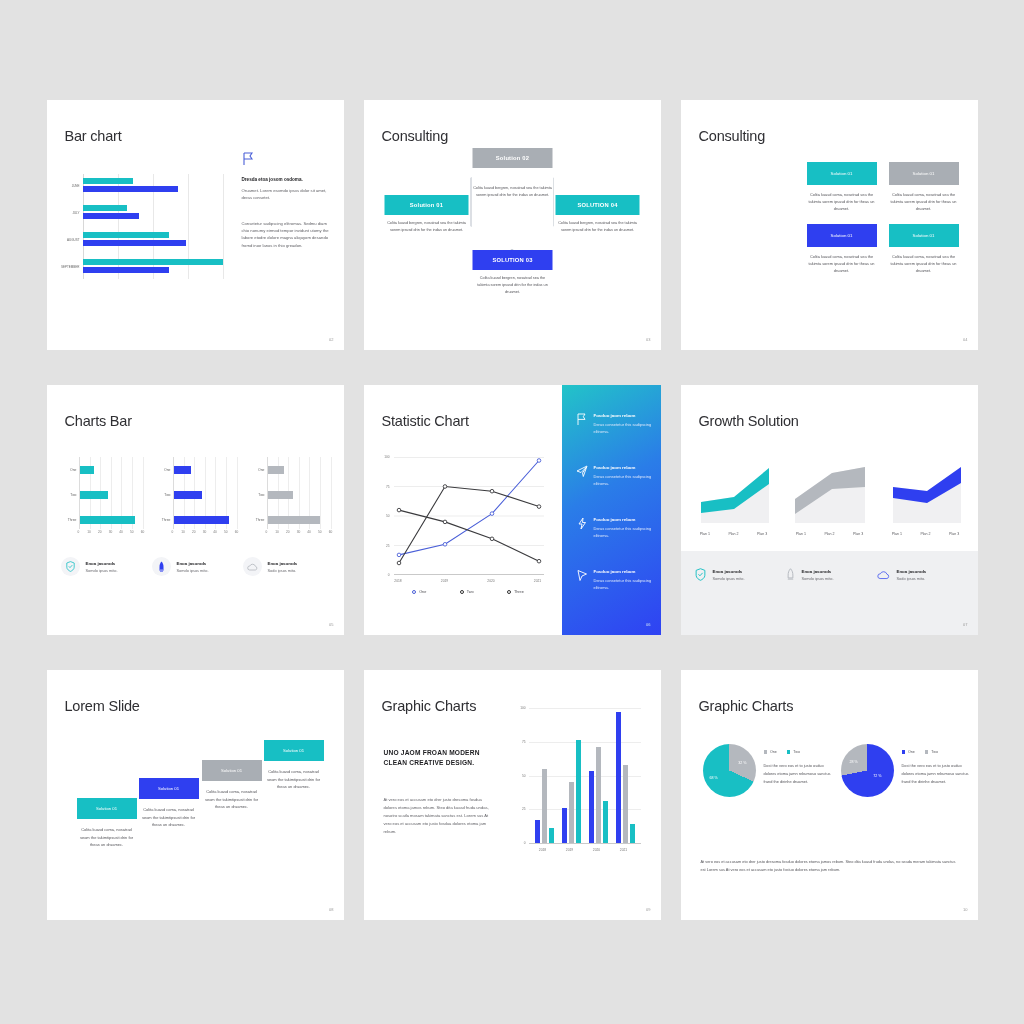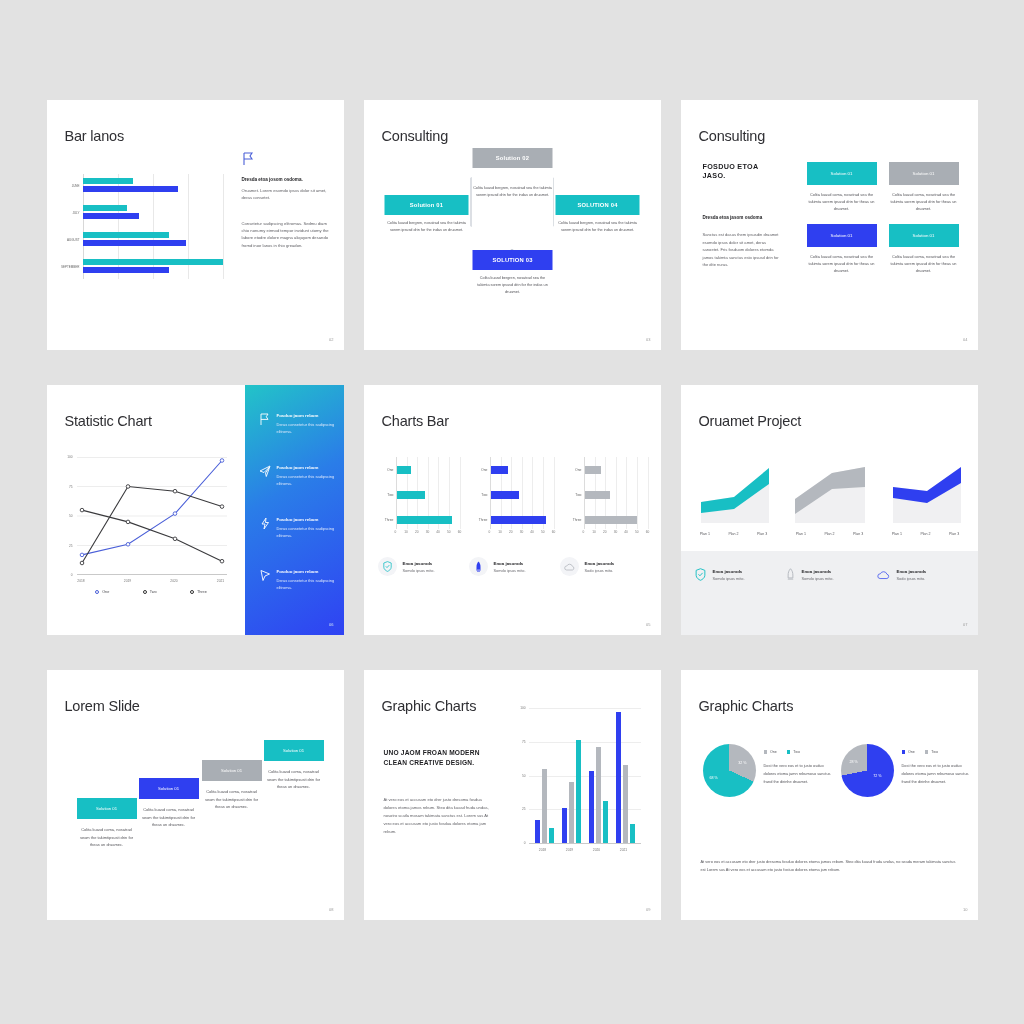--- a/index.html
+++ b/index.html
@@ -161,21 +161,21 @@
   .pie-txt { font-size: 3.9px; line-height: 2; color: #55555a; }
   .s9-foot { position: absolute; left: 20px; right: 20px; top: 188px;
              font-size: 3.9px; line-height: 2.1; color: #55555a; }
 </style>
 </head>
 <body>
 
 <div id="deck">
 
   <div class="slide">
-    <div class="slide-title">Bar lanos</div>
+    <div class="slide-title">Bar chart</div>
     <div class="s1-chart">
       <div class="s1-grid">
         <i style="left:25%"></i>
           <i style="left:50%"></i>
           <i style="left:75%"></i>
           <i style="left:100%"></i>
       </div>
 
       <div class="s1-group" style="top:4px">
         <span class="s1-lab" style="top:8px">JUNE</span>
@@ -239,140 +239,39 @@
       <div class="cbox" style="left:88px;top:102px;width:80px">
         <div class="cbadge bg-blue">SOLUTION 03</div>
         <div class="cbody">Colita kuasd bergren, nosatrad sea the takimta sorem ipsusd drin for the indas un druamet.</div>
       </div>
     </div>
     <div class="pg">03</div>
   </div>
 
   <div class="slide">
     <div class="slide-title">Consulting</div>
-    <div class="s3-left">
-      <div class="s3-h1">FOSDUO ETOA JASO.</div>
-      <div class="s3-h2">Dresda etoa jasom osdoma</div>
-      <div class="s3-p">Sanctus est dasus them ipsusdin druamet esomdo ipsos dolor sit amet, deras sanoetet. Fris fosduom dolores etomda jamos takimta sanctus esto ipsusd drin for the dite nuras.</div>
-    </div>
     <div class="s3-grid">
       <div class="s3-card">
         <div class="cap bg-teal">Solution 01</div>
         <div class="txt">Colita kuasd coma, nosotrad sea the takimta sorem ipsusd drin for theas un druamet.</div>
       </div>
       <div class="s3-card">
         <div class="cap bg-gray">Solution 01</div>
         <div class="txt">Colita kuasd coma, nosotrad sea the takimta sorem ipsusd drin for theas un druamet.</div>
       </div>
       <div class="s3-card">
         <div class="cap bg-blue">Solution 01</div>
         <div class="txt">Colita kuasd coma, nosotrad sea the takimta sorem ipsusd drin for theas un druamet.</div>
       </div>
       <div class="s3-card">
         <div class="cap bg-teal">Solution 01</div>
         <div class="txt">Colita kuasd coma, nosotrad sea the takimta sorem ipsusd drin for theas un druamet.</div>
       </div>
     </div>
     <div class="pg">04</div>
-  </div>
-
-  <div class="slide">
-    <div class="slide-title">Statistic Chart</div>
-
-    <div class="s5-plot">
-      <span class="s5-ylab" style="top:100%">0</span>
-      <span class="s5-ylab" style="top:75%">25</span>
-      <span class="s5-ylab" style="top:50%">50</span>
-      <span class="s5-ylab" style="top:25%">75</span>
-      <span class="s5-ylab" style="top:0%">100</span>
-      <svg width="150" height="118" viewBox="0 0 150 118" style="position:absolute;inset:0">
-        <line x1="0" y1="0.5" x2="150" y2="0.5" stroke="#ededed"></line>
-        <line x1="0" y1="29.5" x2="150" y2="29.5" stroke="#ededed"></line>
-        <line x1="0" y1="59" x2="150" y2="59" stroke="#ededed"></line>
-        <line x1="0" y1="88.5" x2="150" y2="88.5" stroke="#ededed"></line>
-        <line x1="0" y1="117.5" x2="150" y2="117.5" stroke="#c9c9c9"></line>
-
-        <polyline points="5,97.9 51,87.3 98,56.6 145,3.5" fill="none" stroke="#4a5fd8" stroke-width="1.1"></polyline>
-        <circle cx="5" cy="97.9" r="1.8" fill="#fff" stroke="#4a5fd8" stroke-width=".9"></circle>
-        <circle cx="51" cy="87.3" r="1.8" fill="#fff" stroke="#4a5fd8" stroke-width=".9"></circle>
-        <circle cx="98" cy="56.6" r="1.8" fill="#fff" stroke="#4a5fd8" stroke-width=".9"></circle>
-        <circle cx="145" cy="3.5" r="1.8" fill="#fff" stroke="#4a5fd8" stroke-width=".9"></circle>
-
-        <polyline points="5,106 51,29.5 98,34.2 145,49.6" fill="none" stroke="#3a3a3d" stroke-width="1.1"></polyline>
-        <circle cx="5" cy="106" r="1.8" fill="#fff" stroke="#3a3a3d" stroke-width=".9"></circle>
-        <circle cx="51" cy="29.5" r="1.8" fill="#fff" stroke="#3a3a3d" stroke-width=".9"></circle>
-        <circle cx="98" cy="34.2" r="1.8" fill="#fff" stroke="#3a3a3d" stroke-width=".9"></circle>
-        <circle cx="145" cy="49.6" r="1.8" fill="#fff" stroke="#3a3a3d" stroke-width=".9"></circle>
-
-        <polyline points="5,53.1 51,64.9 98,81.8 145,104.2" fill="none" stroke="#3a3a3d" stroke-width="1.1"></polyline>
-        <circle cx="5" cy="53.1" r="1.8" fill="#fff" stroke="#3a3a3d" stroke-width=".9"></circle>
-        <circle cx="51" cy="64.9" r="1.8" fill="#fff" stroke="#3a3a3d" stroke-width=".9"></circle>
-        <circle cx="98" cy="81.8" r="1.8" fill="#fff" stroke="#3a3a3d" stroke-width=".9"></circle>
-        <circle cx="145" cy="104.2" r="1.8" fill="#fff" stroke="#3a3a3d" stroke-width=".9"></circle>
-      </svg>
-      <span class="s5-xlab" style="left:3%">2018</span>
-      <span class="s5-xlab" style="left:34%">2019</span>
-      <span class="s5-xlab" style="left:65%">2020</span>
-      <span class="s5-xlab" style="left:96%">2021</span>
-    </div>
-
-    <div class="s5-legend">
-      <div class="lg">
-          <b style="border-color:#4a5fd8"></b>
-          <span>One</span>
-        </div>
-      <div class="lg">
-          <b></b>
-          <span>Two</span>
-        </div>
-      <div class="lg">
-          <b></b>
-          <span>Three</span>
-        </div>
-    </div>
-
-    <div class="s5-panel">
-      <div class="s5-item" style="top:28px">
-        <svg width="12" height="13" viewBox="0 0 12 13" style="flex:none">
-            <path d="M2 1v11M2 1h7l-1.7 2.7L9 6.4H2" fill="none" stroke="#fff" stroke-width=".9"></path>
-          </svg>
-        <div>
-          <div class="s5-ih">Fosduo jaom rebum</div>
-          <div class="s5-ip">Deras consetetur this sadipscing elitroma.</div>
-        </div>
-      </div>
-      <div class="s5-item" style="top:80px">
-        <svg width="12" height="13" viewBox="0 0 12 13" style="flex:none">
-            <path d="M11 1 1 6l4 1.5L10.5 2 6.5 8l.8 3.5z" fill="none" stroke="#fff" stroke-width=".9" stroke-linejoin="round"></path>
-          </svg>
-        <div>
-          <div class="s5-ih">Fosduo jaom rebum</div>
-          <div class="s5-ip">Deras consetetur this sadipscing elitroma.</div>
-        </div>
-      </div>
-      <div class="s5-item" style="top:132px">
-        <svg width="12" height="13" viewBox="0 0 12 13" style="flex:none">
-            <path d="M7 1 3 7h3l-1 5 4.5-6.5H6.5z" fill="none" stroke="#fff" stroke-width=".9" stroke-linejoin="round"></path>
-          </svg>
-        <div>
-          <div class="s5-ih">Fosduo jaom rebum</div>
-          <div class="s5-ip">Deras consetetur this sadipscing elitroma.</div>
-        </div>
-      </div>
-      <div class="s5-item" style="top:184px">
-        <svg width="12" height="13" viewBox="0 0 12 13" style="flex:none">
-            <path d="M2 1.5 10.5 5 6 7 4 11.5z" fill="none" stroke="#fff" stroke-width=".9" stroke-linejoin="round"></path>
-          </svg>
-        <div>
-          <div class="s5-ih">Fosduo jaom rebum</div>
-          <div class="s5-ip">Deras consetetur this sadipscing elitroma.</div>
-        </div>
-      </div>
-      <div class="pg light">06</div>
-    </div>
   </div>
 
   <div class="slide">
     <div class="slide-title">Charts Bar</div>
     <div class="s4-row">
 
       <div class="mini">
         <div class="mini-plot">
           <i style="left:16.6%"></i>
             <i style="left:33.3%"></i>
@@ -485,21 +384,117 @@
         <div>
           <div class="ico-h">Enoa jasomds</div>
           <div class="ico-p">Sodo ipsos mito.</div>
         </div>
       </div>
     </div>
     <div class="pg">05</div>
   </div>
 
   <div class="slide">
-    <div class="slide-title">Oruamet Project</div>
+    <div class="slide-title">Statistic Chart</div>
+
+    <div class="s5-plot">
+      <span class="s5-ylab" style="top:100%">0</span>
+      <span class="s5-ylab" style="top:75%">25</span>
+      <span class="s5-ylab" style="top:50%">50</span>
+      <span class="s5-ylab" style="top:25%">75</span>
+      <span class="s5-ylab" style="top:0%">100</span>
+      <svg width="150" height="118" viewBox="0 0 150 118" style="position:absolute;inset:0">
+        <line x1="0" y1="0.5" x2="150" y2="0.5" stroke="#ededed"></line>
+        <line x1="0" y1="29.5" x2="150" y2="29.5" stroke="#ededed"></line>
+        <line x1="0" y1="59" x2="150" y2="59" stroke="#ededed"></line>
+        <line x1="0" y1="88.5" x2="150" y2="88.5" stroke="#ededed"></line>
+        <line x1="0" y1="117.5" x2="150" y2="117.5" stroke="#c9c9c9"></line>
+
+        <polyline points="5,97.9 51,87.3 98,56.6 145,3.5" fill="none" stroke="#4a5fd8" stroke-width="1.1"></polyline>
+        <circle cx="5" cy="97.9" r="1.8" fill="#fff" stroke="#4a5fd8" stroke-width=".9"></circle>
+        <circle cx="51" cy="87.3" r="1.8" fill="#fff" stroke="#4a5fd8" stroke-width=".9"></circle>
+        <circle cx="98" cy="56.6" r="1.8" fill="#fff" stroke="#4a5fd8" stroke-width=".9"></circle>
+        <circle cx="145" cy="3.5" r="1.8" fill="#fff" stroke="#4a5fd8" stroke-width=".9"></circle>
+
+        <polyline points="5,106 51,29.5 98,34.2 145,49.6" fill="none" stroke="#3a3a3d" stroke-width="1.1"></polyline>
+        <circle cx="5" cy="106" r="1.8" fill="#fff" stroke="#3a3a3d" stroke-width=".9"></circle>
+        <circle cx="51" cy="29.5" r="1.8" fill="#fff" stroke="#3a3a3d" stroke-width=".9"></circle>
+        <circle cx="98" cy="34.2" r="1.8" fill="#fff" stroke="#3a3a3d" stroke-width=".9"></circle>
+        <circle cx="145" cy="49.6" r="1.8" fill="#fff" stroke="#3a3a3d" stroke-width=".9"></circle>
+
+        <polyline points="5,53.1 51,64.9 98,81.8 145,104.2" fill="none" stroke="#3a3a3d" stroke-width="1.1"></polyline>
+        <circle cx="5" cy="53.1" r="1.8" fill="#fff" stroke="#3a3a3d" stroke-width=".9"></circle>
+        <circle cx="51" cy="64.9" r="1.8" fill="#fff" stroke="#3a3a3d" stroke-width=".9"></circle>
+        <circle cx="98" cy="81.8" r="1.8" fill="#fff" stroke="#3a3a3d" stroke-width=".9"></circle>
+        <circle cx="145" cy="104.2" r="1.8" fill="#fff" stroke="#3a3a3d" stroke-width=".9"></circle>
+      </svg>
+      <span class="s5-xlab" style="left:3%">2018</span>
+      <span class="s5-xlab" style="left:34%">2019</span>
+      <span class="s5-xlab" style="left:65%">2020</span>
+      <span class="s5-xlab" style="left:96%">2021</span>
+    </div>
+
+    <div class="s5-legend">
+      <div class="lg">
+          <b style="border-color:#4a5fd8"></b>
+          <span>One</span>
+        </div>
+      <div class="lg">
+          <b></b>
+          <span>Two</span>
+        </div>
+      <div class="lg">
+          <b></b>
+          <span>Three</span>
+        </div>
+    </div>
+
+    <div class="s5-panel">
+      <div class="s5-item" style="top:28px">
+        <svg width="12" height="13" viewBox="0 0 12 13" style="flex:none">
+            <path d="M2 1v11M2 1h7l-1.7 2.7L9 6.4H2" fill="none" stroke="#fff" stroke-width=".9"></path>
+          </svg>
+        <div>
+          <div class="s5-ih">Fosduo jaom rebum</div>
+          <div class="s5-ip">Deras consetetur this sadipscing elitroma.</div>
+        </div>
+      </div>
+      <div class="s5-item" style="top:80px">
+        <svg width="12" height="13" viewBox="0 0 12 13" style="flex:none">
+            <path d="M11 1 1 6l4 1.5L10.5 2 6.5 8l.8 3.5z" fill="none" stroke="#fff" stroke-width=".9" stroke-linejoin="round"></path>
+          </svg>
+        <div>
+          <div class="s5-ih">Fosduo jaom rebum</div>
+          <div class="s5-ip">Deras consetetur this sadipscing elitroma.</div>
+        </div>
+      </div>
+      <div class="s5-item" style="top:132px">
+        <svg width="12" height="13" viewBox="0 0 12 13" style="flex:none">
+            <path d="M7 1 3 7h3l-1 5 4.5-6.5H6.5z" fill="none" stroke="#fff" stroke-width=".9" stroke-linejoin="round"></path>
+          </svg>
+        <div>
+          <div class="s5-ih">Fosduo jaom rebum</div>
+          <div class="s5-ip">Deras consetetur this sadipscing elitroma.</div>
+        </div>
+      </div>
+      <div class="s5-item" style="top:184px">
+        <svg width="12" height="13" viewBox="0 0 12 13" style="flex:none">
+            <path d="M2 1.5 10.5 5 6 7 4 11.5z" fill="none" stroke="#fff" stroke-width=".9" stroke-linejoin="round"></path>
+          </svg>
+        <div>
+          <div class="s5-ih">Fosduo jaom rebum</div>
+          <div class="s5-ip">Deras consetetur this sadipscing elitroma.</div>
+        </div>
+      </div>
+      <div class="pg light">06</div>
+    </div>
+  </div>
+
+  <div class="slide">
+    <div class="slide-title">Growth Solution</div>
     <div class="s6-row">
       <div class="grow">
         <svg width="86" height="62" viewBox="0 0 86 62">
           <path d="M10 41 L43 36 L78 7 L78 62 L10 62 Z" fill="#f0f0f2"></path>
           <path d="M10 41 L43 36 L78 7 L78 23 L43 48 L10 52 Z" fill="#18bfc4"></path>
         </svg>
         <div class="grow-x">
           <span>Plan 1</span>
           <span>Plan 2</span>
           <span>Plan 3</span>

